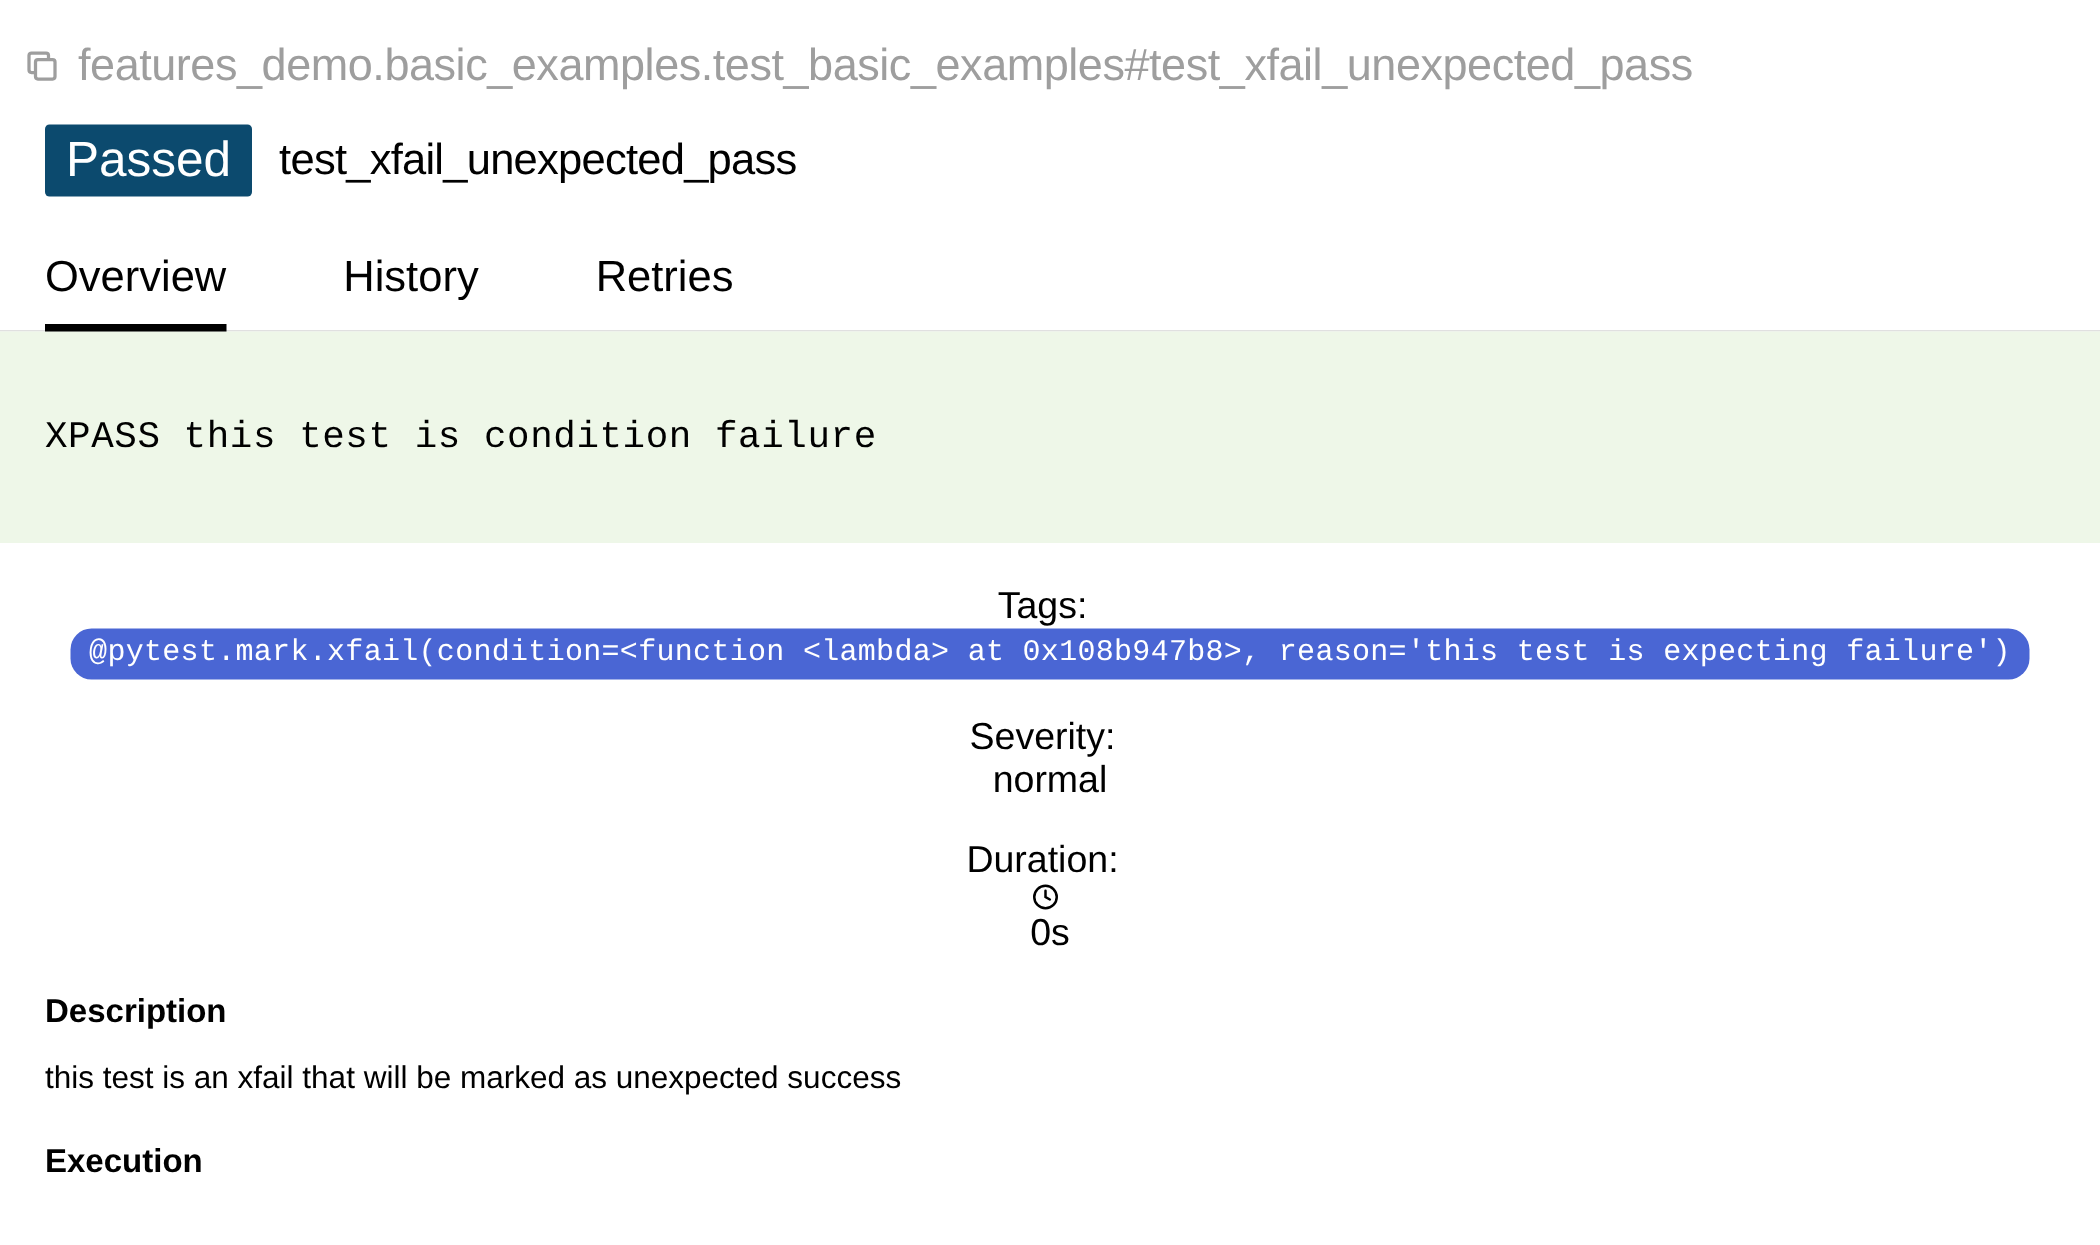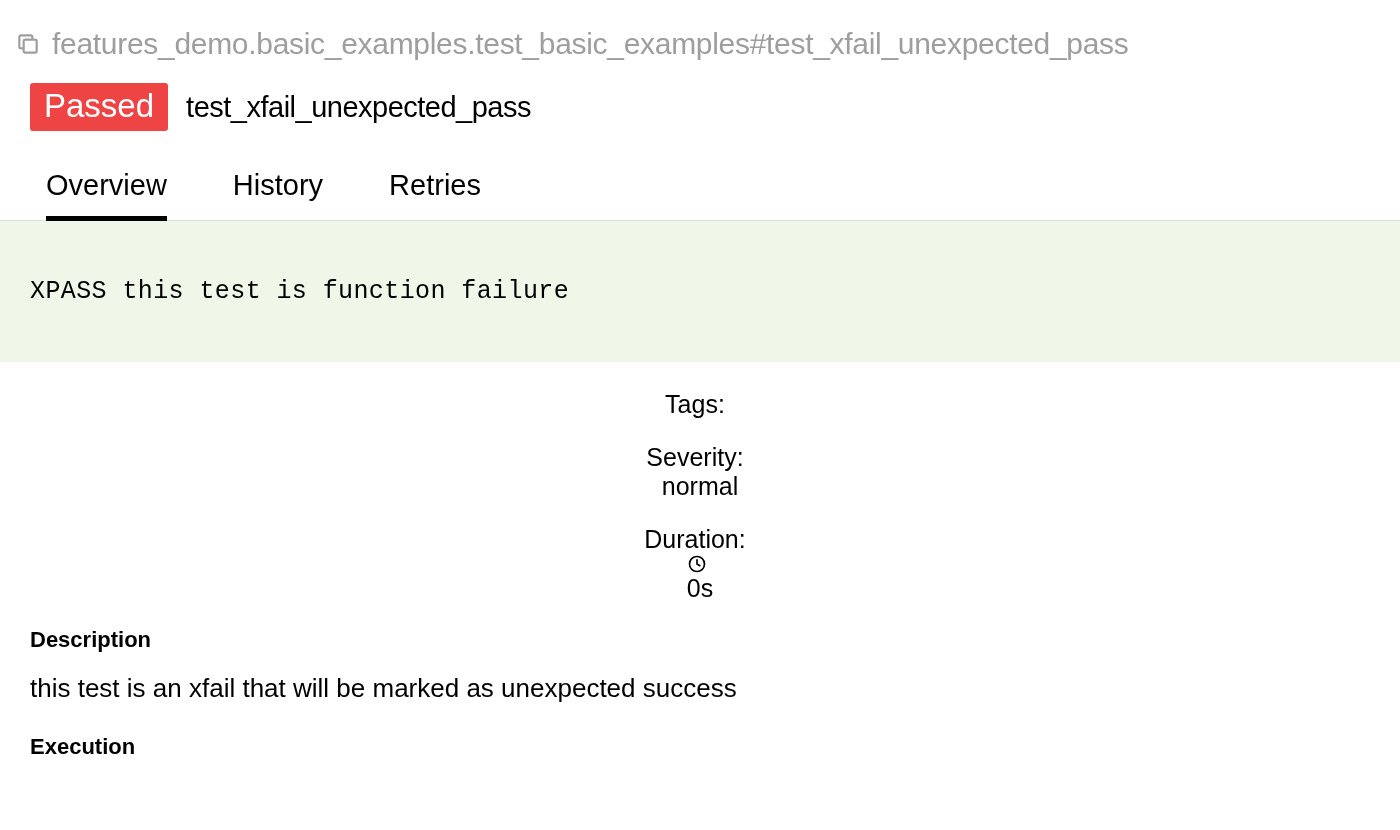--- a/index.html
+++ b/index.html
@@ -37,38 +37,39 @@
     .breadcrumb-text {
       color: #9e9e9e;
       letter-spacing: -0.3px;
     }
     .title-row {
       display: flex;
       align-items: center;
       padding: 16px 30px 14px 30px;
     }
     .status-badge {
-      background: #ef4444;
+      background: #0c4a6e;
       color: #ffffff;
       font-size: 33px;
       font-weight: 500;
       padding: 4px 14px 6px 14px;
       border-radius: 3px;
       margin-right: 18px;
     }
     .title-text {
       font-size: 29px;
       font-weight: 400;
       color: #000;
       letter-spacing: -0.5px;
     }
     .tabs {
       display: flex;
-      padding: 24px 0 0 46px;
+      padding: 24px 0 0 30px;
       border-bottom: 1px solid #e0e0e0;
+      gap: 12px;
     }
     .tab {
       font-size: 29px;
       padding: 0 0 14px 0;
       margin-right: 66px;
       cursor: pointer;
       font-weight: 400;
       color: #000;
     }
     .tab.active {
@@ -115,21 +116,21 @@
       margin-right: 6px;
     }
     .clock-icon svg { display: block; }
     .section-heading {
       font-size: 22px;
       font-weight: 700;
       margin-bottom: 20px;
       margin-top: 8px;
     }
     .body-text {
-      font-size: 26px;
+      font-size: 21px;
       margin-bottom: 30px;
     }
     .info-value {
       font-size: 25px;
     }
   </style>
 </head>
 <body>
 
 <div class="breadcrumb-bar">
@@ -146,26 +147,27 @@
   <span class="status-badge">Passed</span>
   <span class="title-text">test_xfail_unexpected_pass</span>
 </div>
 
 <div class="tabs">
   <div class="tab active">Overview</div>
   <div class="tab">History</div>
   <div class="tab">Retries</div>
 </div>
 
-<div class="message-box">XPASS this test is function failure</div>
+<div class="message-box">XPASS this test is condition failure</div>
 
 <div class="info-section">
 
   <div class="info-row">
     <span class="info-label">Tags:</span>
+    <span class="tag-chip">@pytest.mark.xfail(condition=&lt;function &lt;lambda&gt; at 0x108b947b8&gt;, reason='this test is expecting failure')</span>
   </div>
 
   <div class="info-row">
     <span class="info-label">Severity:</span>
     <span class="info-value">normal</span>
   </div>
 
   <div class="info-row">
     <span class="info-label">Duration:</span>
     <span class="clock-icon">

